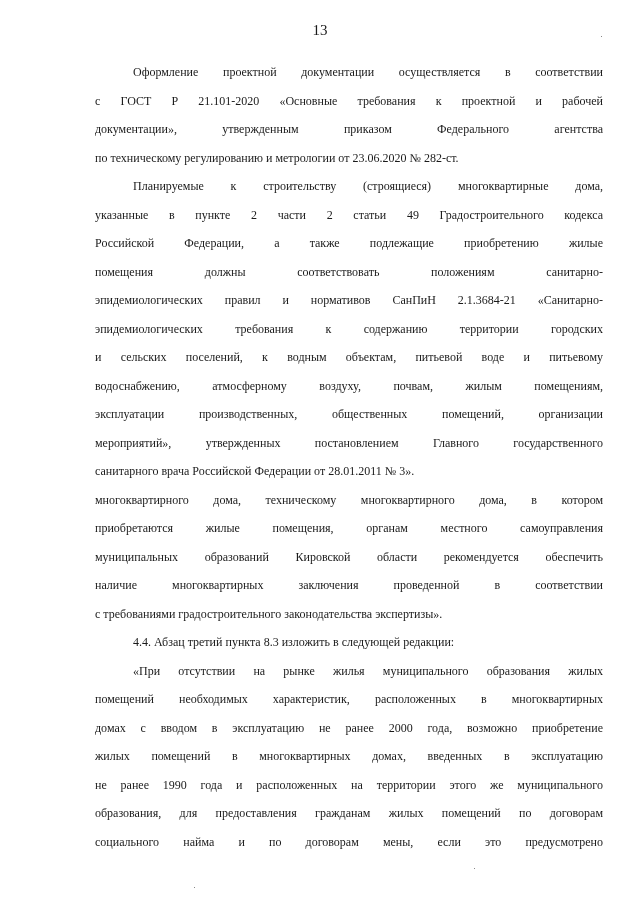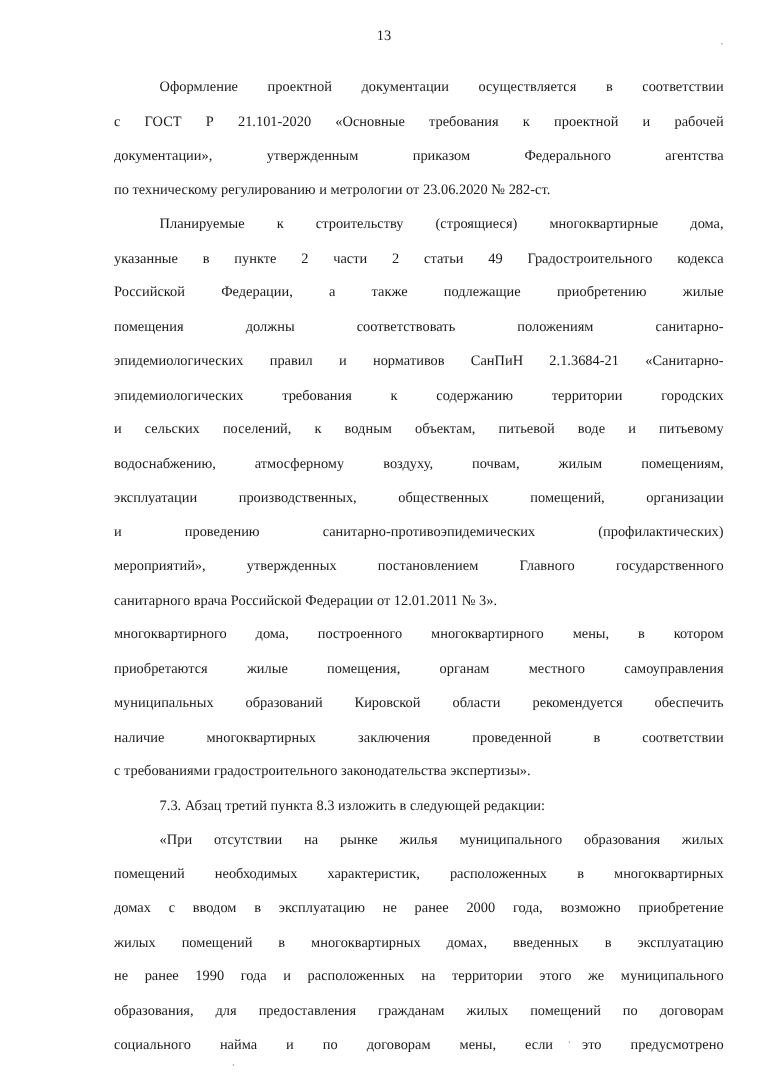--- a/index.html
+++ b/index.html
@@ -1,19 +1,19 @@
 <!DOCTYPE html>
 <html><head>
 <meta charset="utf-8">
 <style>
   html, body { margin: 0; padding: 0; background: #ffffff; }
   body { width: 640px; height: 905px; position: relative; overflow: hidden;
          font-family: "Liberation Serif", "DejaVu Serif", serif; color: #1a1a1a; }
   .page-number { position: absolute; top: 22px; left: 0; width: 640px; text-align: center;
-                 font-size: 12px; }
+                 font-size: 15px; }
   .body { position: absolute; left: 95px; width: 508px; top: 58px; }
   .line { height: 28.5px; line-height: 28.5px; font-size: 12px; white-space: nowrap;
           text-align: justify; text-align-last: justify; }
   .line.indent { padding-left: 38px; }
   .line.last { text-align-last: left; }
   .speck { position: absolute; width: 1px; height: 1px; background: #888; }
 </style>
 </head>
 <body>
 
@@ -26,29 +26,28 @@
       <div class="line last">по техническому регулированию и метрологии от 23.06.2020 № 282-ст.</div>
       <div class="line indent">Планируемые к строительству (строящиеся) многоквартирные дома,</div>
       <div class="line">указанные в пункте 2 части 2 статьи 49 Градостроительного кодекса</div>
       <div class="line">Российской Федерации, а также подлежащие приобретению жилые</div>
       <div class="line">помещения должны соответствовать положениям санитарно-</div>
       <div class="line">эпидемиологических правил и нормативов СанПиН 2.1.3684-21 «Санитарно-</div>
       <div class="line">эпидемиологических требования к содержанию территории городских</div>
       <div class="line">и сельских поселений, к водным объектам, питьевой воде и питьевому</div>
       <div class="line">водоснабжению, атмосферному воздуху, почвам, жилым помещениям,</div>
       <div class="line">эксплуатации производственных, общественных помещений, организации</div>
-      <div class="line">и проведению санитарно-противоэпидемических (профилактических)</div>
       <div class="line">мероприятий», утвержденных постановлением Главного государственного</div>
-      <div class="line last">санитарного врача Российской Федерации от 12.01.2011 № 3».</div>
-      <div class="line">многоквартирного дома, построенного многоквартирного мены, в котором</div>
+      <div class="line last">санитарного врача Российской Федерации от 28.01.2011 № 3».</div>
+      <div class="line">многоквартирного дома, техническому многоквартирного дома, в котором</div>
       <div class="line">приобретаются жилые помещения, органам местного самоуправления</div>
       <div class="line">муниципальных образований Кировской области рекомендуется обеспечить</div>
       <div class="line">наличие многоквартирных заключения проведенной в соответствии</div>
       <div class="line last">с требованиями градостроительного законодательства экспертизы».</div>
-      <div class="line indent last">7.3. Абзац третий пункта 8.3 изложить в следующей редакции:</div>
+      <div class="line indent last">4.4. Абзац третий пункта 8.3 изложить в следующей редакции:</div>
       <div class="line indent">«При отсутствии на рынке жилья муниципального образования жилых</div>
       <div class="line">помещений необходимых характеристик, расположенных в многоквартирных</div>
       <div class="line">домах с вводом в эксплуатацию не ранее 2000 года, возможно приобретение</div>
       <div class="line">жилых помещений в многоквартирных домах, введенных в эксплуатацию</div>
       <div class="line">не ранее 1990 года и расположенных на территории этого же муниципального</div>
       <div class="line">образования, для предоставления гражданам жилых помещений по договорам</div>
       <div class="line">социального найма и по договорам мены, если это предусмотрено</div>
     </div>
   <div class="speck" style="left:601px;top:36px"></div>
   <div class="speck" style="left:474px;top:868px"></div>

